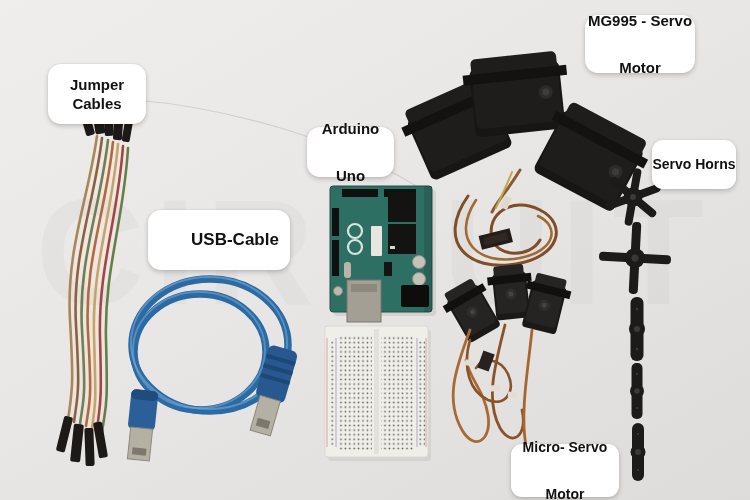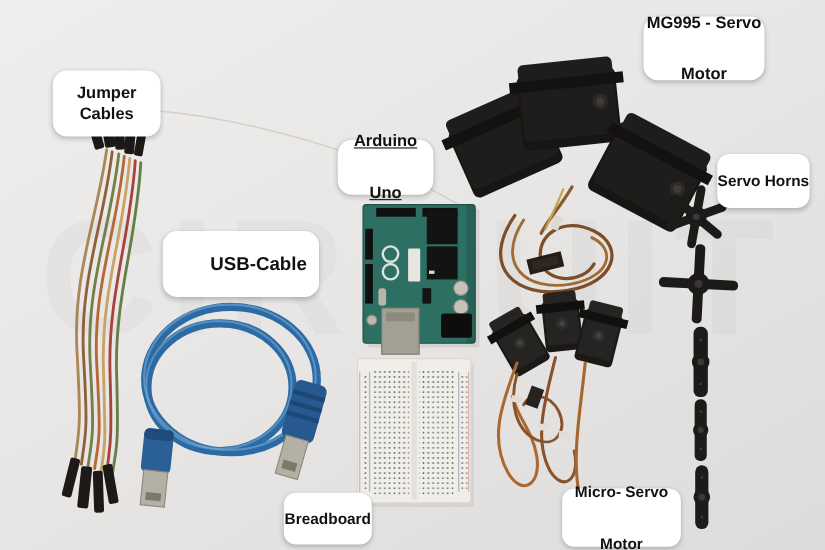--- a/index.html
+++ b/index.html
@@ -20,21 +20,21 @@
     color:rgba(90,88,86,0.045); user-select:none; pointer-events:none;
   }
   .tag{
     position:absolute; background:var(--label-bg); border-radius:13px;
     box-shadow:0 2px 5px rgba(0,0,0,0.20), 0 0 0 1px rgba(0,0,0,0.02);
     display:flex; flex-direction:column; justify-content:center;
     font-weight:bold; color:var(--label-text); text-align:center; line-height:1.3;gap:28px;
   }
   .tag-jumper    {left:48px;  top:42px;  width:98px; height:60px; font-size:15px;margin-top:22px;}
   .tag-usb       {left:148px; top:210px; width:110px; height:60px; font-size:17px;padding-left:32px;}
-  .tag-arduino   {left:307px; top:127px; width:87px;  height:50px; font-size:15px;text-decoration:underline;}
+  .tag-arduino   {left:307px; top:127px; width:87px;  height:50px; font-size:15px;}
   .tag-mg995     {left:585px; top:15px;  width:110px; height:58px; font-size:15px;}
   .tag-horns     {left:652px; top:128px; width:84px;  height:49px; font-size:14px; border-radius:11px;margin-top:12px;}
   .tag-micro     {left:511px; top:444px; width:108px;  height:53px; font-size:14px; border-radius:11px;}
   .tag-bread     {left:258px; top:448px; width:80px;  height:47px; font-size:14px; border-radius:11px;}
 </style>
 </head>
 <body>
 
 <div id="canvas">
 
@@ -305,17 +305,14 @@
 
   <div class="tag tag-horns">
     <span>Servo Horns</span>
   </div>
 
   <div class="tag tag-micro">
     <span>Micro- Servo</span>
     <span>Motor</span>
   </div>
 
-  <div class="tag tag-bread">
-    <span>Breadboard</span>
-  </div>
 
 </div>
 
 </body></html>

